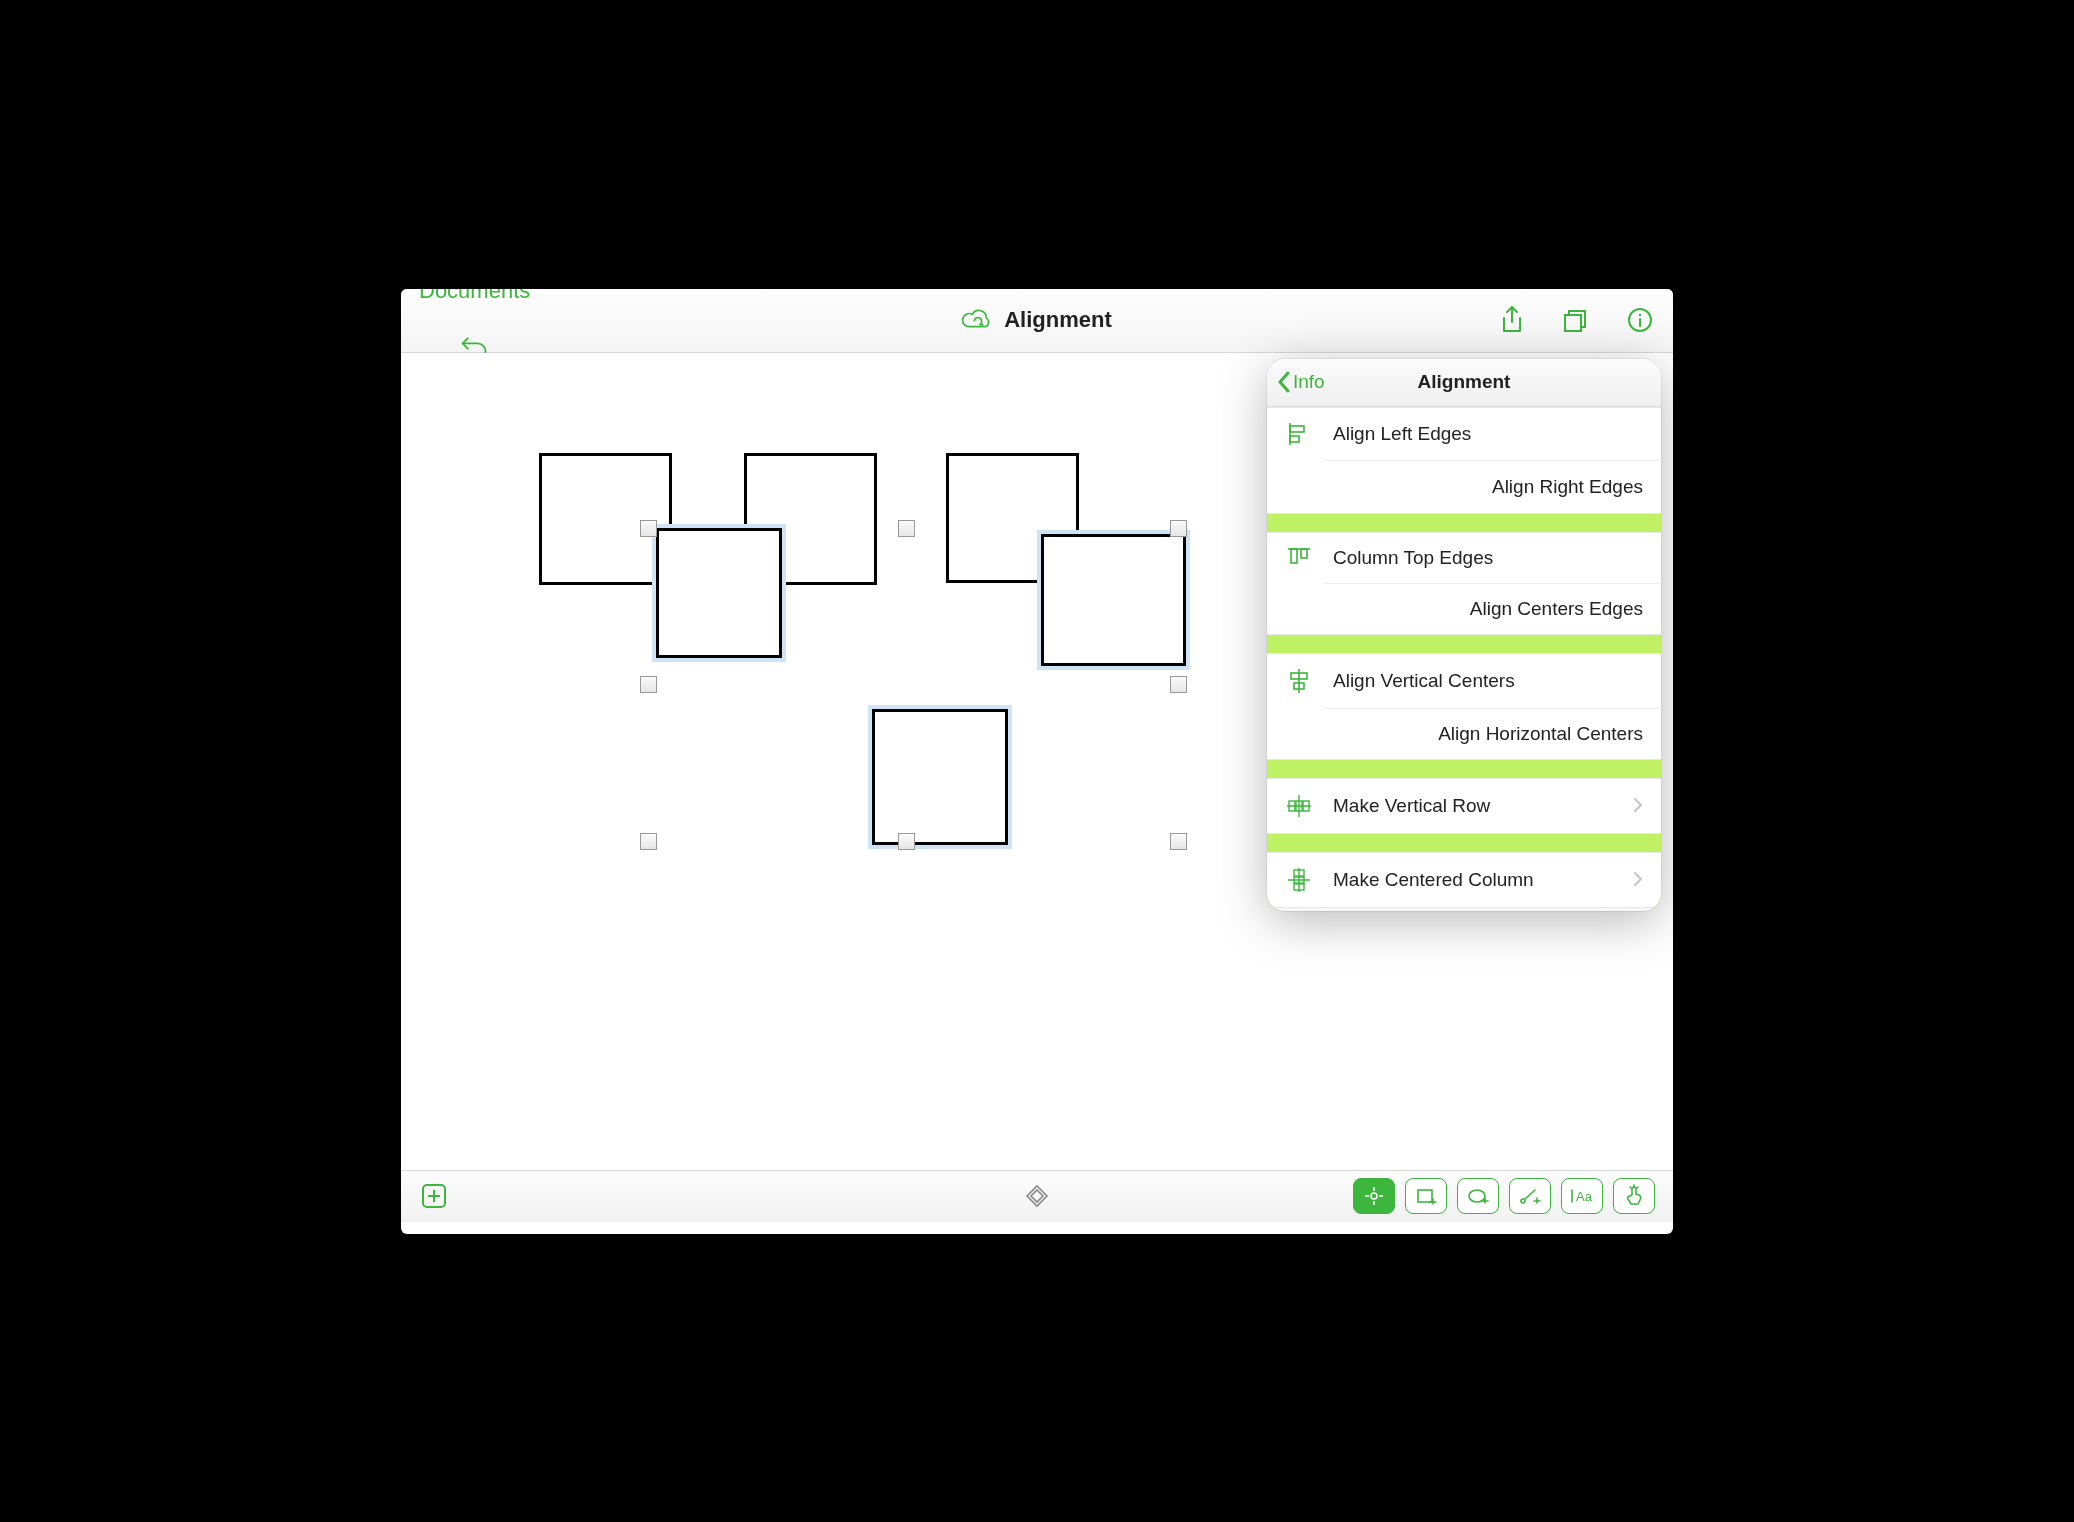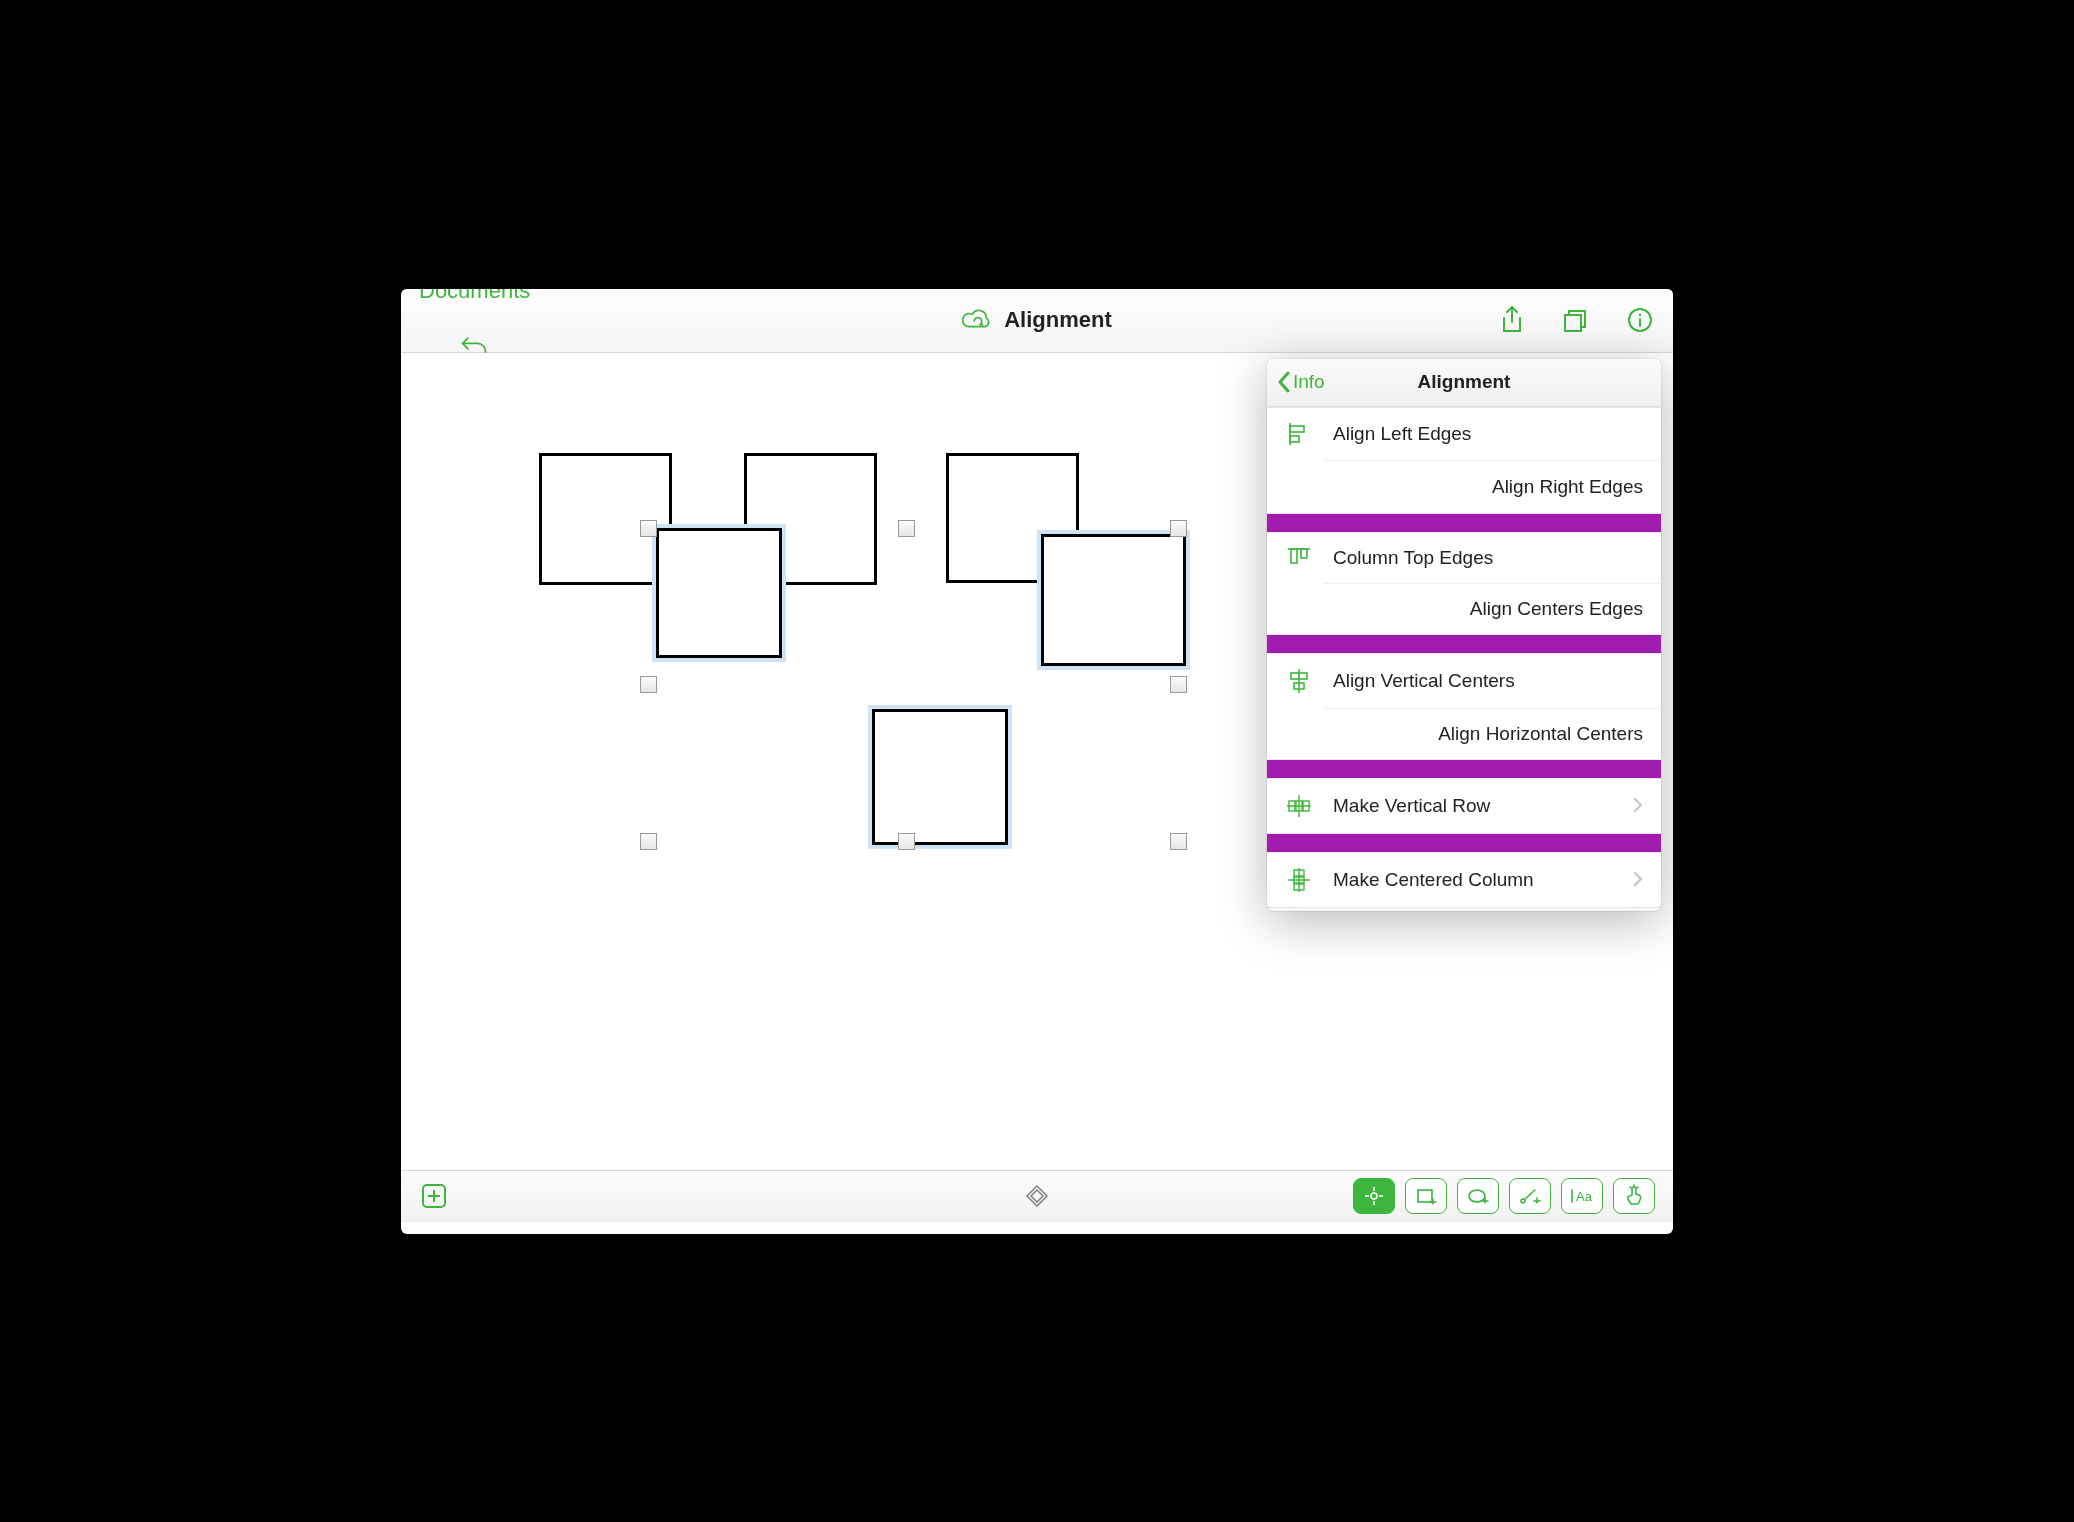--- a/index.html
+++ b/index.html
@@ -82,21 +82,21 @@
     color:#3cb63c; cursor:pointer; background:#fff;
   }
   .tool-pill.active { background:#3cb63c; color:#fff; }
 
   
   .popover {
     position:absolute;
     top:70px; right:12px;
     width:394px;
     background:#f7f7f7;
-    border-radius:6px;
+    border-radius:18px;
     box-shadow: 0 10px 50px rgba(0,0,0,0.28), 0 0 0 1px rgba(0,0,0,0.06);
     overflow:hidden;
   }
   .popover::before {
     content:"";
     position:absolute;
     top:-10px; right:24px;
     border-left:12px solid transparent;
     border-right:12px solid transparent;
     border-bottom:12px solid #f3f3f3;
@@ -109,21 +109,21 @@
     display:flex; align-items:center; position:relative;
   }
   .pop-back {
     position:absolute; left:10px;
     display:flex; align-items:center; gap:2px;
     color:#3cb63c; font-size:19px; cursor:pointer;
   }
   .pop-title {
     width:100%; text-align:center; font-weight:600; font-size:19px; color:#222;
   }
-  .pop-section { background:#a21caf; padding-top:0; }
+  .pop-section { background:#bef264; padding-top:0; }
   .pop-group { background:#fff; border-top:1px solid #e6e6e6; border-bottom:1px solid #e6e6e6; margin-bottom:18px;}
   .pop-row {
     display:flex; align-items:center; gap:20px;
     padding:14px 18px;
     font-size:19px; color:#222;
     cursor:pointer;
     position:relative;
   }
   .pop-row + .pop-row { border-top:1px solid #eee; margin-left:56px; padding-left:0;justify-content:space-between;}
   .pop-row + .pop-row::before{

